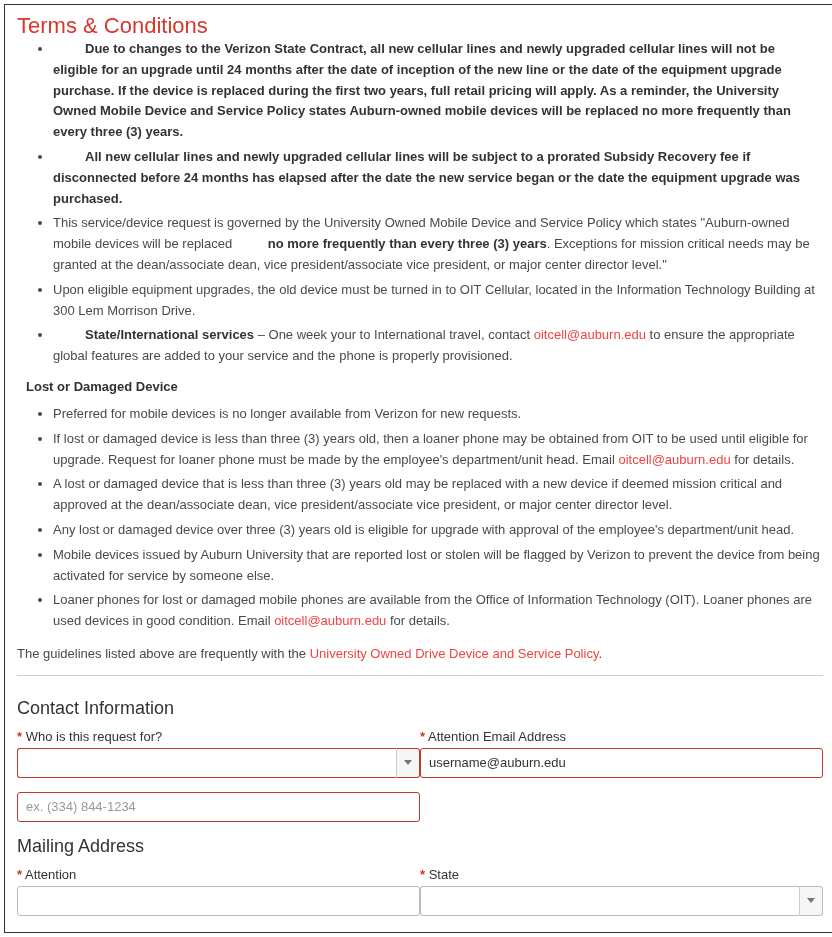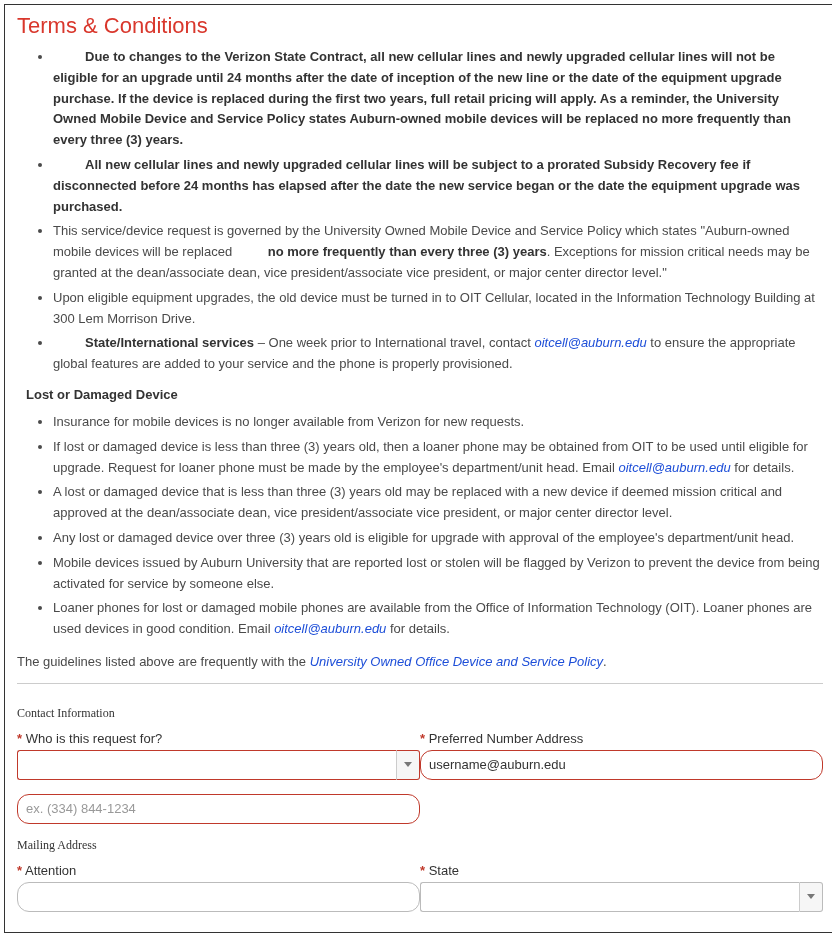--- a/index.html
+++ b/index.html
@@ -13,56 +13,54 @@
     .container {
       border: 1px solid #333;
       padding: 8px 12px 12px 12px;
       width: 832px;
       min-height: 929px;
     }
     h1 {
       color: #d9372c;
       font-size: 22px;
       font-weight: 400;
-      margin-bottom: 8px;
     }
     ul {
       list-style: disc;
       padding-left: 36px;
       margin-bottom: 12px;
     }
     li {
       margin-bottom: 4px;
       line-height: 1.6;
       color: #4a4a4a;
     }
     .bold { font-weight: 700; color: #333; margin-left: 32px; }
     .subhead {
       font-weight: 700;
       color: #333;
       margin: 10px 0 10px 9px;
       font-size: 13px;
     }
-    a.lnk { color: #1d4ed8; text-decoration: none; font-style: italic; }
+    a.lnk { color: #ef4444; text-decoration: none; }
     .guidelines {
       color: #4a4a4a;
       line-height: 1.6;
       margin-bottom: 10px;
     }
     hr {
       border: none;
       border-top: 1px solid #ccc;
       margin: 10px 0 22px 0;
     }
     h2 {
       color: #333;
-      font-size: 12px;
+      font-size: 18px;
       font-weight: 400;
       margin-bottom: 10px;
-      font-family: Liberation Serif, serif;
     }
     .row {
       display: flex;
       margin-bottom: 14px;
     }
     .col { flex: 1; }
     .label {
       font-size: 13px;
       color: #333;
       margin-bottom: 4px;
@@ -98,21 +96,21 @@
     .caret {
       width: 0; height: 0;
       border-left: 4px solid transparent;
       border-right: 4px solid transparent;
       border-top: 5px solid #777;
     }
     .text-input {
       width: 100%;
       height: 30px;
       border: 1px solid #c0392b;
-      border-radius: 12px;
+      border-radius: 3px;
       padding: 0 8px;
       font-size: 13px;
       color: #333;
     }
     .text-input.plain {
       border: 1px solid #bbb;
     }
     .combo.plain .combo-input { border-color: #bbb; }
     .combo.plain .combo-btn { border-color: #bbb; border-left-color:#ccc; }
     ::placeholder { color: #999; }
@@ -122,54 +120,54 @@
 
 <div class="container">
 
   <h1>Terms &amp; Conditions</h1>
 
   <ul>
     <li><span class="bold">Due to changes to the Verizon State Contract, all new cellular lines and newly upgraded cellular lines will not be eligible for an upgrade until 24 months after the date of inception of the new line or the date of the equipment upgrade purchase. If the device is replaced during the first two years, full retail pricing will apply. As a reminder, the University Owned Mobile Device and Service Policy states Auburn-owned mobile devices will be replaced no more frequently than every three (3) years.</span></li>
     <li><span class="bold">All new cellular lines and newly upgraded cellular lines will be subject to a prorated Subsidy Recovery fee if disconnected before 24 months has elapsed after the date the new service began or the date the equipment upgrade was purchased.</span></li>
     <li><span>This service/device request is governed by the University Owned Mobile Device and Service Policy which states "Auburn-owned mobile devices will be replaced </span><span class="bold">no more frequently than every three (3) years</span><span>.  Exceptions for mission critical needs may be granted at the dean/associate dean, vice president/associate vice president, or major center director level."</span></li>
     <li><span>Upon eligible equipment upgrades, the old device must be turned in to OIT Cellular, located in the Information Technology Building at 300 Lem Morrison Drive.</span></li>
-    <li><span class="bold">State/International services</span><span> – One week prior to International travel, contact </span><a class="lnk" href="#">oitcell@auburn.edu</a><span> to ensure the appropriate global features are added to your service and the phone is properly provisioned.</span></li>
+    <li><span class="bold">State/International services</span><span> – One week your to International travel, contact </span><a class="lnk" href="#">oitcell@auburn.edu</a><span> to ensure the appropriate global features are added to your service and the phone is properly provisioned.</span></li>
   </ul>
 
   <div class="subhead">Lost or Damaged Device</div>
 
   <ul>
-    <li><span>Insurance for mobile devices is no longer available from Verizon for new requests.</span></li>
+    <li><span>Preferred for mobile devices is no longer available from Verizon for new requests.</span></li>
     <li><span>If lost or damaged device is less than three (3) years old, then a loaner phone may be obtained from OIT to be used until eligible for upgrade.  Request for loaner phone must be made by the employee's department/unit head.  Email </span><a class="lnk" href="#">oitcell@auburn.edu</a><span> for details.</span></li>
     <li><span>A lost or damaged device that is less than three (3) years old may be replaced with a new device if deemed mission critical and approved at the dean/associate dean, vice president/associate vice president, or major center director level.</span></li>
     <li><span>Any lost or damaged device over three (3) years old is eligible for upgrade with approval of the employee's department/unit head.</span></li>
     <li><span>Mobile devices issued by Auburn University that are reported lost or stolen will be flagged by Verizon to prevent the device from being activated for service by someone else.</span></li>
     <li><span>Loaner phones for lost or damaged mobile phones are available from the Office of Information Technology (OIT).  Loaner phones are used devices in good condition.  Email </span><a class="lnk" href="#">oitcell@auburn.edu</a><span> for details.</span></li>
   </ul>
 
   <div class="guidelines">
-    <span>The guidelines listed above are frequently with the </span><a class="lnk" href="#">University Owned Office Device and Service Policy</a><span>.</span>
+    <span>The guidelines listed above are frequently with the </span><a class="lnk" href="#">University Owned Drive Device and Service Policy</a><span>.</span>
   </div>
 
   <hr>
 
   <h2>Contact Information</h2>
 
   <div class="row">
     <div class="col">
       <label class="label"><span class="req">*</span> <span>Who is this request for?</span></label>
       <div class="combo">
         <input type="text" class="combo-input" style="">
         <div class="combo-btn">
           <div class="caret"></div>
         </div>
       </div>
     </div>
     <div class="col">
-      <label class="label"><span class="req">*</span> <span>Preferred Number Address</span></label>
+      <label class="label"><span class="req">*</span> <span>Attention Email Address</span></label>
       <input type="text" class="text-input" value="username@auburn.edu" style="">
     </div>
   </div>
 
   <div class="row">
     <div class="col">
       <input type="text" class="text-input" placeholder="ex. (334) 844-1234" style="">
     </div>
     <div class="col"></div>
   </div>

